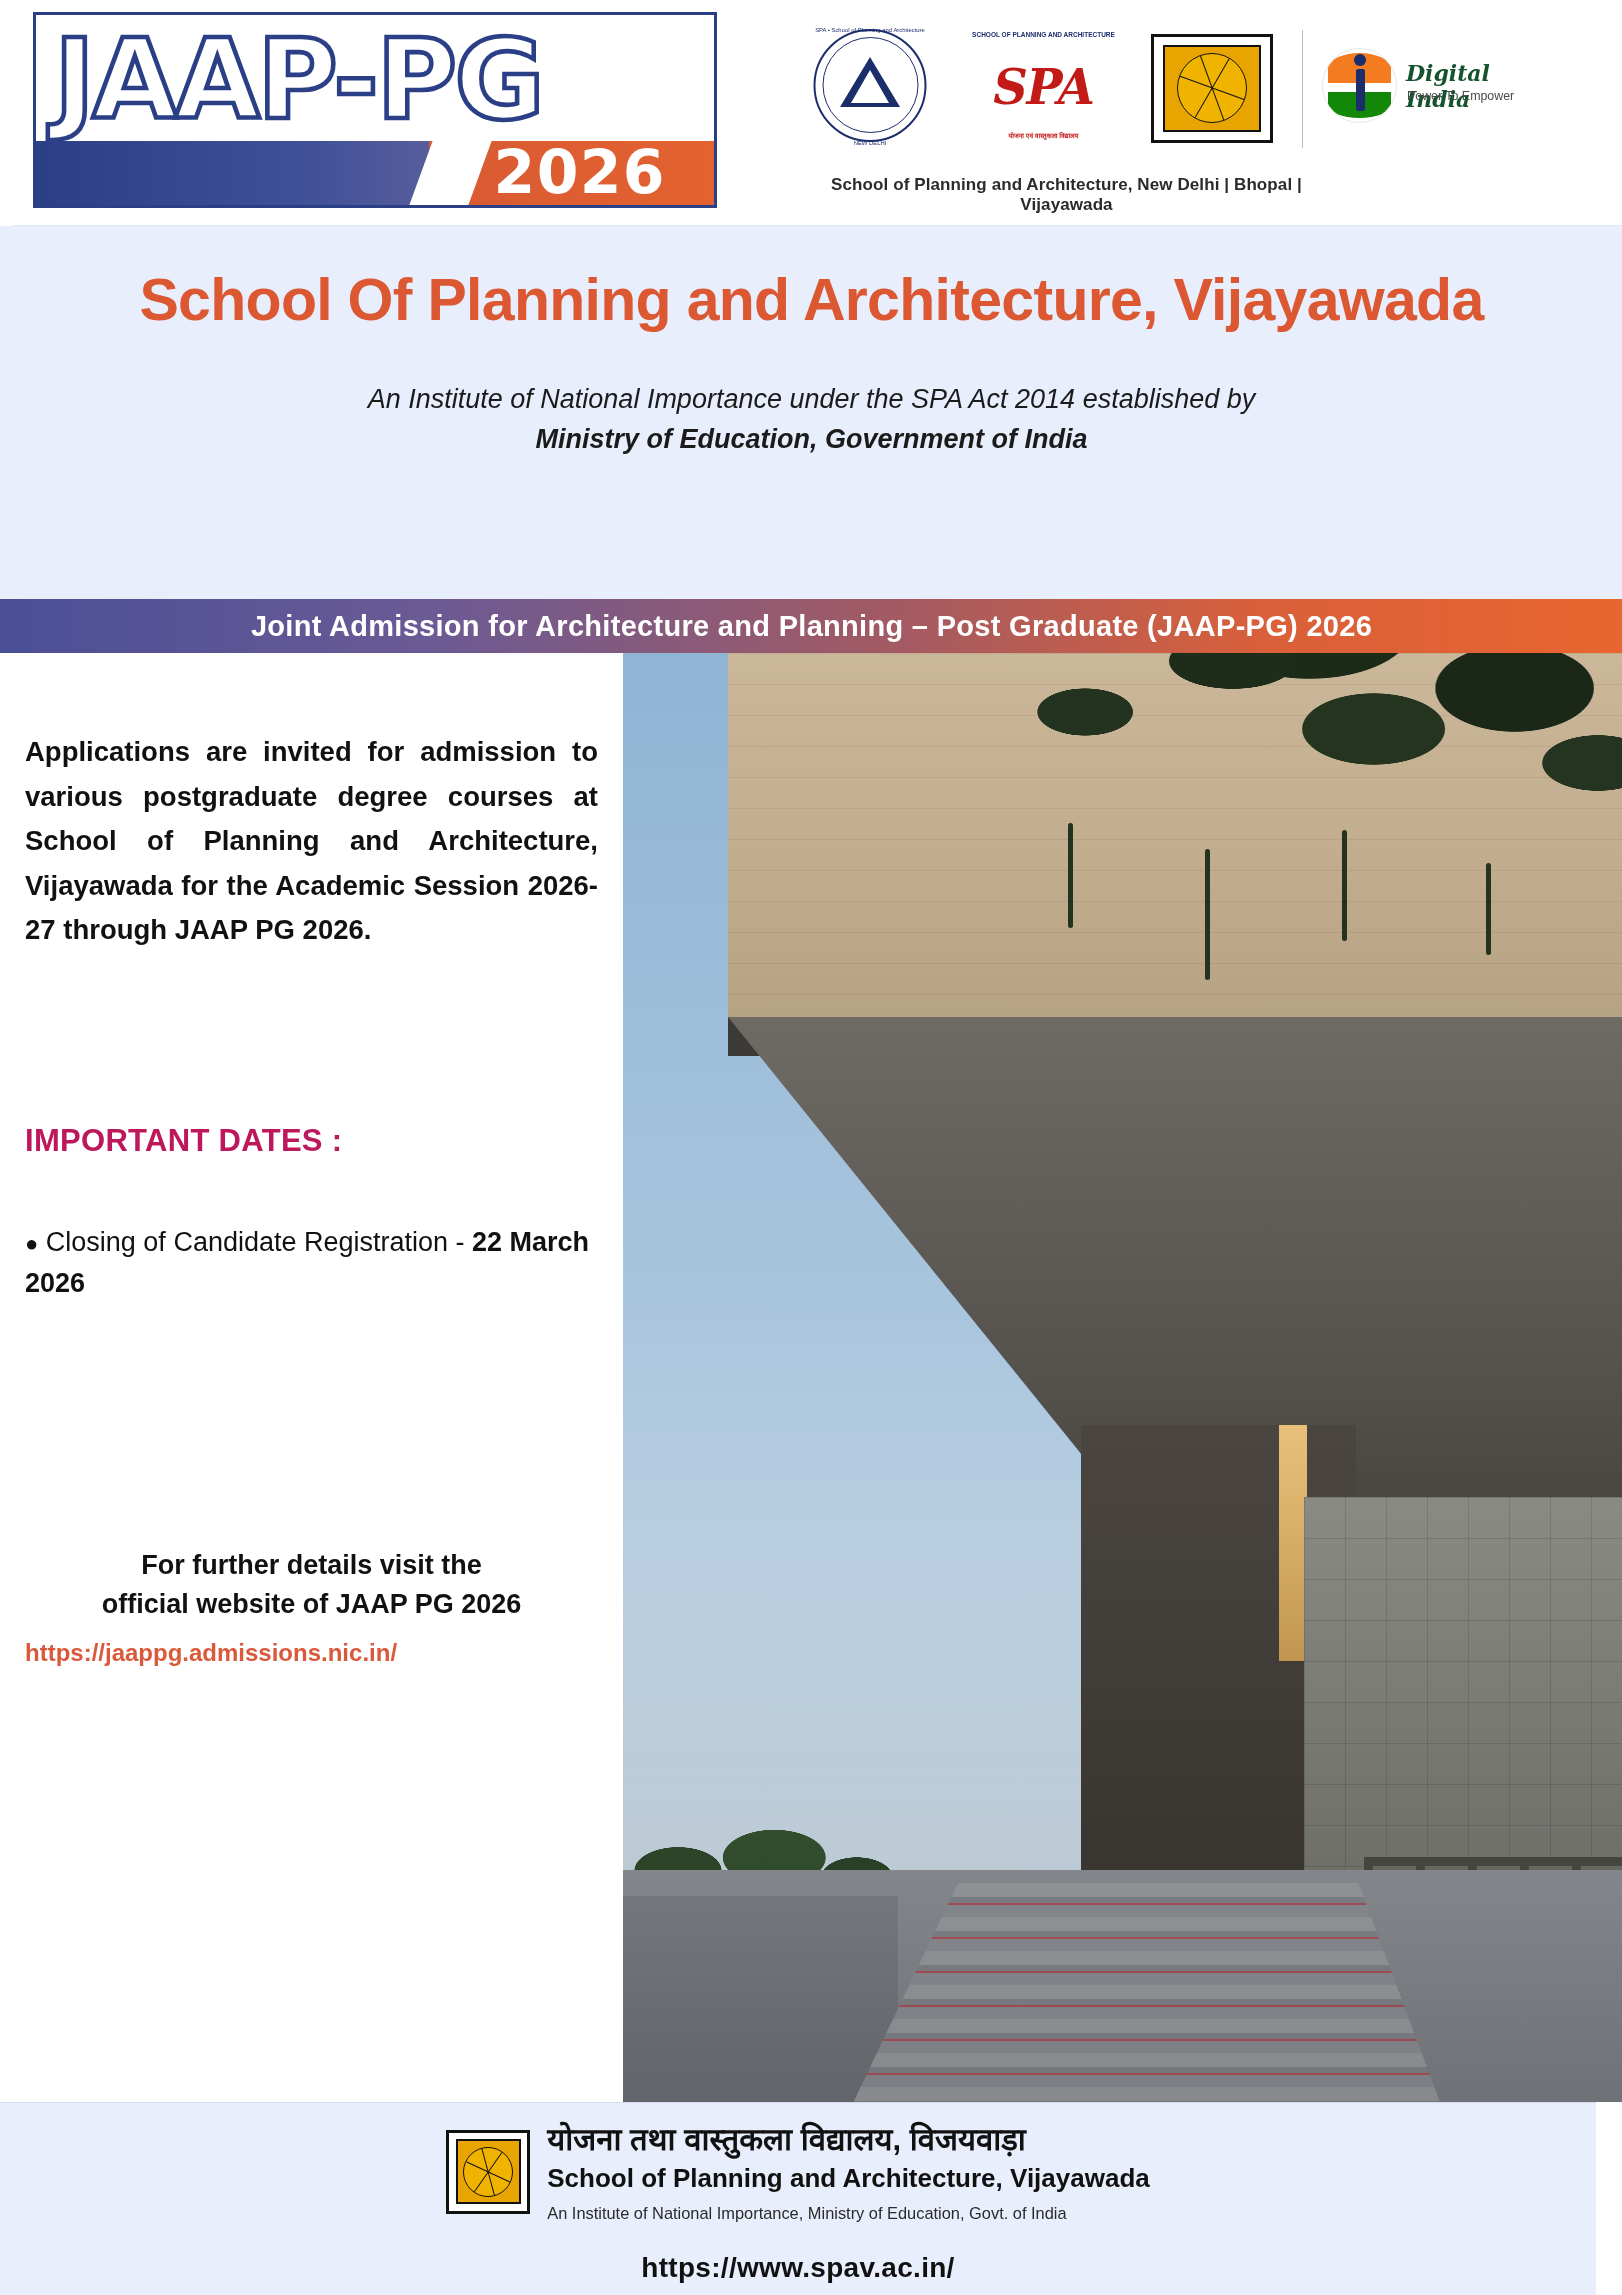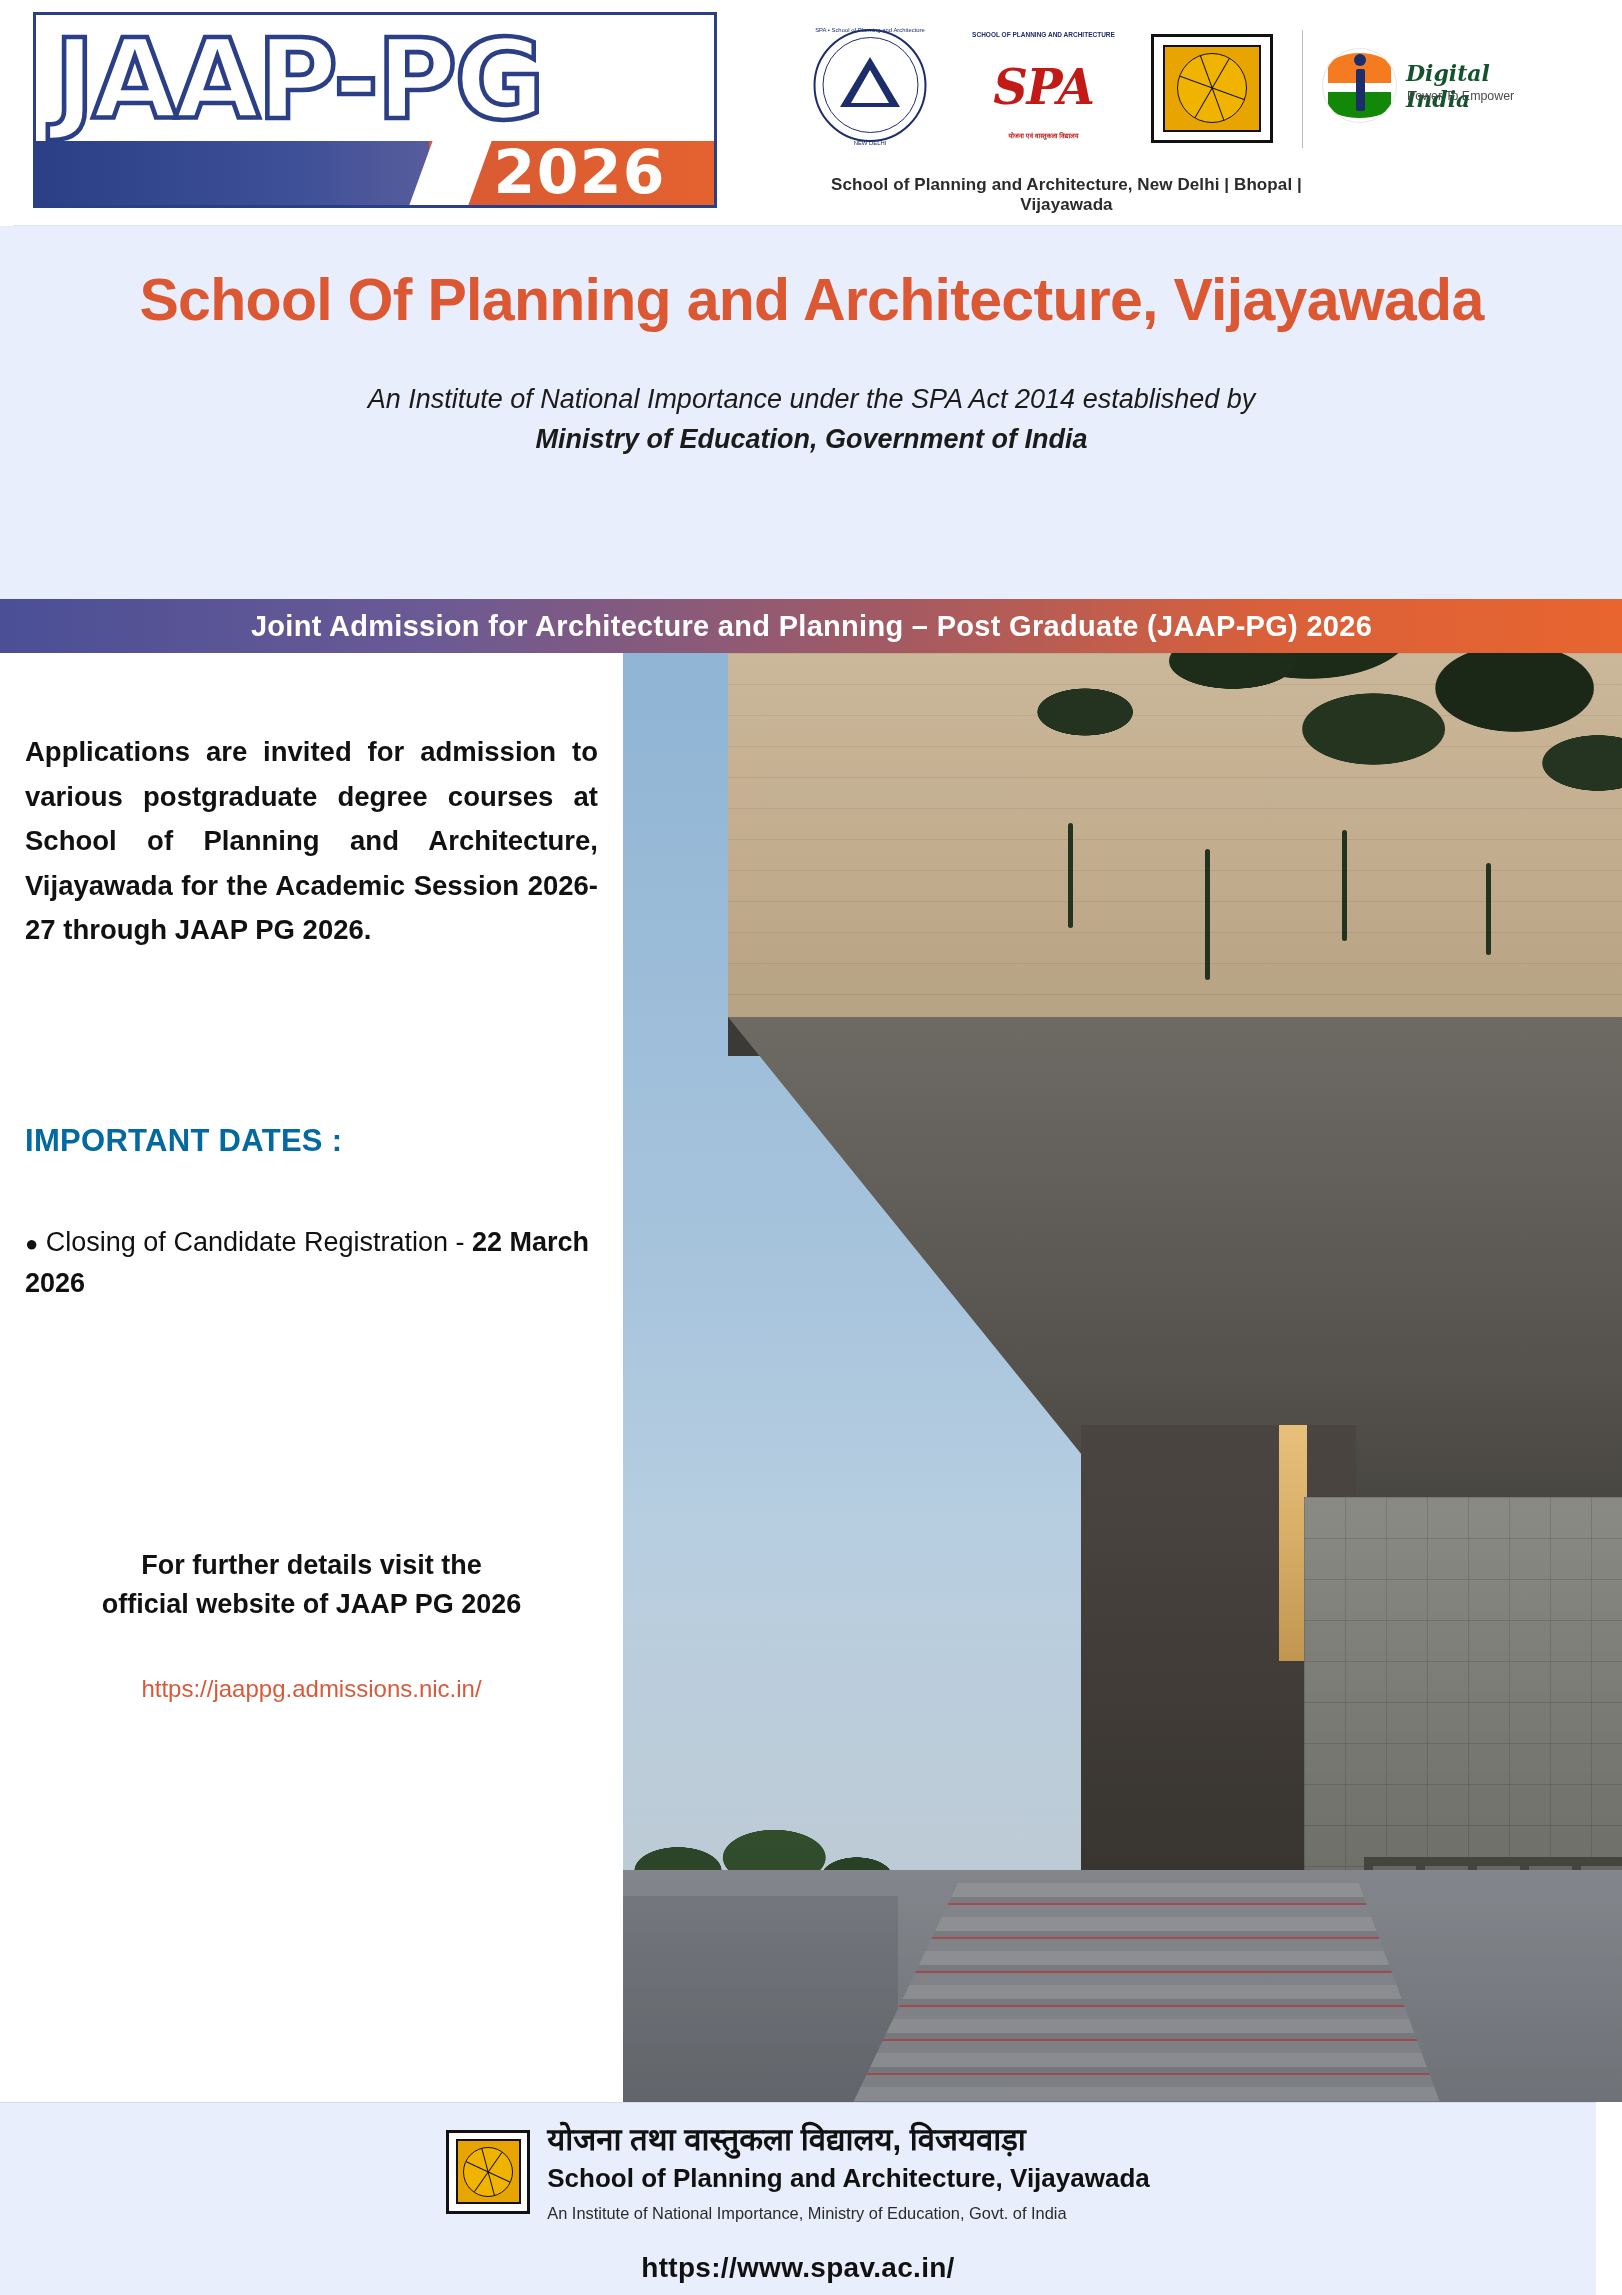--- a/index.html
+++ b/index.html
@@ -347,21 +347,21 @@
     font-size: 27.5px;
     font-weight: bold;
     color: #111111;
     line-height: 1.62;
     text-align: justify;
   }
   .dates-head {
     margin-top: 170px;
     font-size: 31px;
     font-weight: bold;
-    color: #0369a1;
+    color: #be185d;
     letter-spacing: 0.3px;
   }
   .dates-list {
     margin-top: 63px;
     font-size: 27px;
     color: #111111;
     line-height: 1.52;
   }
   .dates-list .item { margin-bottom: 2.6px; }
   .dates-list .bullet { font-size: 22px; }
@@ -369,24 +369,24 @@
 
   .further {
     margin-top: 242px;
     text-align: center;
     font-size: 27px;
     font-weight: bold;
     color: #111111;
     line-height: 1.45;
   }
   .weblink {
-    margin-top: 51px;
-    text-align: center;
+    margin-top: 15px;
+    text-align: left;
     font-size: 24px;
-    font-weight: normal;
+    font-weight: bold;
     color: #d9593a;
   }
 
   
   .photo {
     position: absolute;
     left: 623px;
     top: 0;
     width: 1000px;
     height: 1449px;

